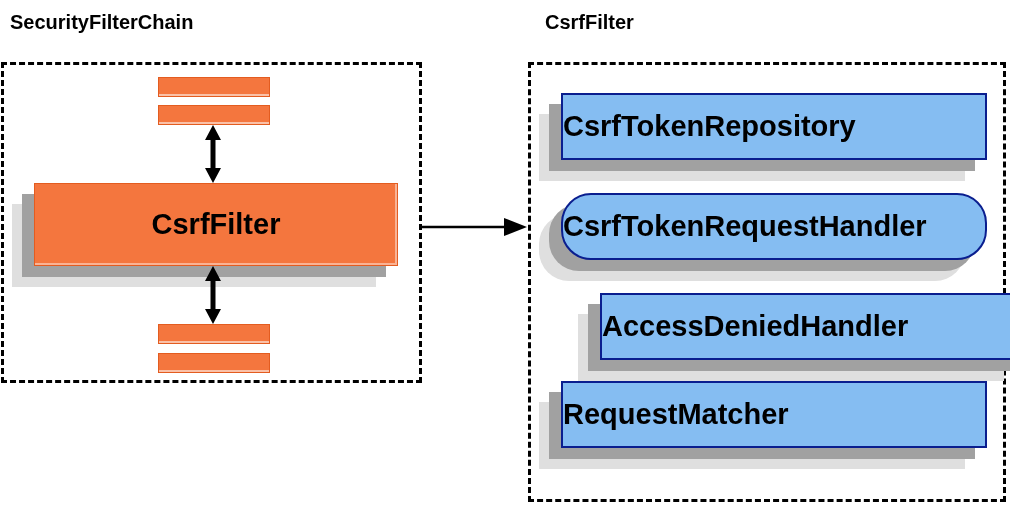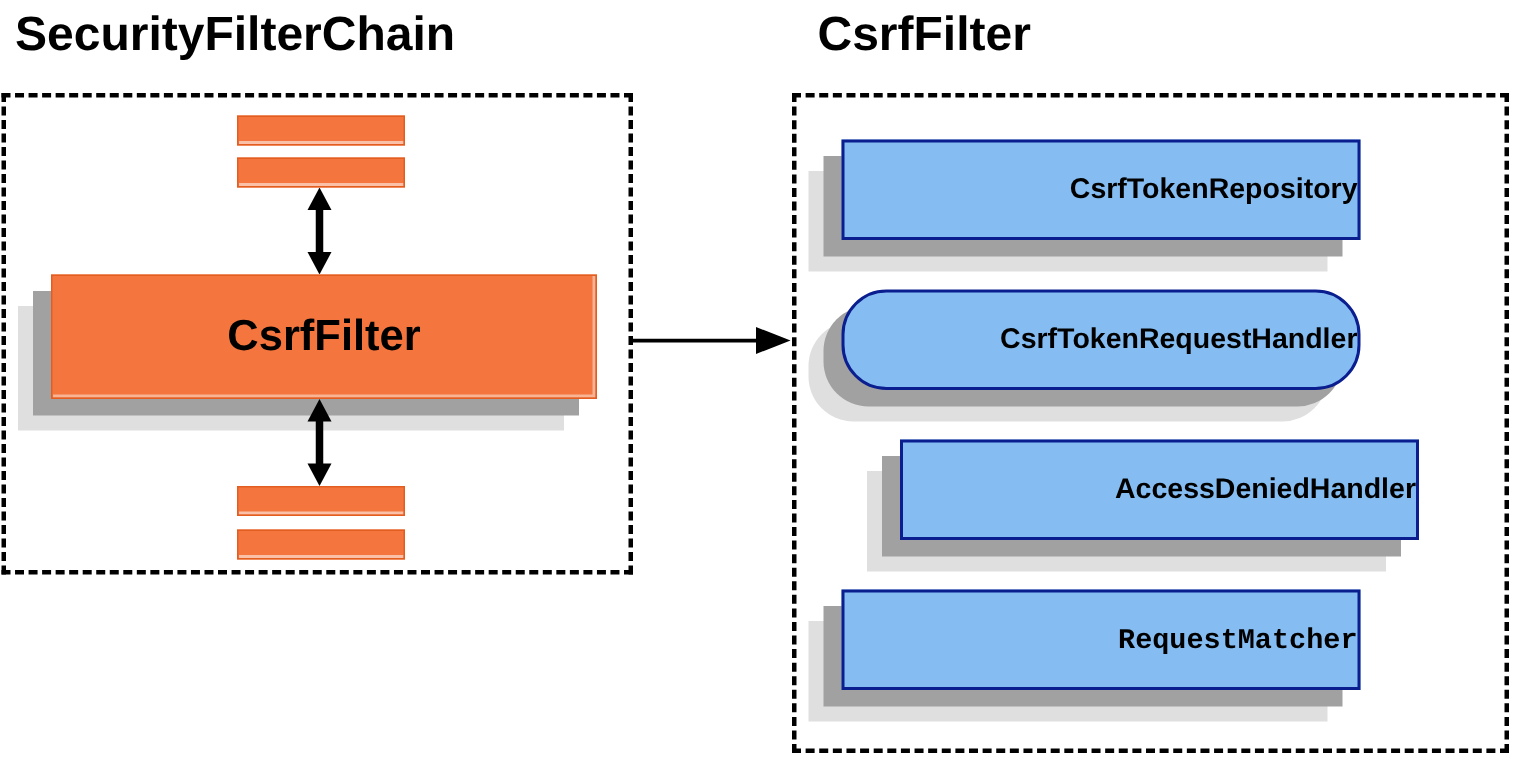--- a/index.html
+++ b/index.html
@@ -2,21 +2,21 @@
 <html style="--node-orange: #F4763E; --node-orange-border: #E35C20; --component-blue-fill: #85BDF2; --component-blue-border: #0A1E8F; --shadow-dark: #A1A1A1; --shadow-light: #DFDFDF; --arrow-black: #000000;"><head>
 <meta charset="utf-8">
 <style>
   html,body { margin:0; padding:0; background:#ffffff; }
   .canvas {
     position:relative; width:1010px; height:505px; background:#fff;
     font-family:"Liberation Sans", sans-serif; overflow:hidden; color:#000;
   }
   .title {
     position:absolute; top:0; height:44px; line-height:44px;
-    font-size:32px; font-weight:bold; white-space:nowrap;
+    font-size:20px; font-weight:bold; white-space:nowrap;
   }
   .title-left  { left:10px; }
   .title-right { left:545px; }
 
   .panel { position:absolute; border:3px dashed #000; box-sizing:border-box; background:transparent; }
   .panel-left  { left:1px;   top:62px; width:421px; height:321px; }
   .panel-right { left:528px; top:62px; width:478px; height:440px; }
 
   .bar {
     position:absolute; left:154px; width:112px; height:20px;
@@ -39,31 +39,31 @@
                 -12px 11px 0 var(--shadow-dark,#A1A1A1),
                 -22px 21px 0 var(--shadow-light,#DFDFDF);
   }
 
   .varrow { position:absolute; left:192px; width:34px; height:58px; }
   .varrow1 { top:60px; }
   .varrow2 { top:201px; }
   .harrow { position:absolute; left:421px; top:215px; width:107px; height:24px; }
 
   .comp {
-    position:absolute; left:30px; width:346px; height:67px;
+    position:absolute; left:30px; width:426px; height:67px;
     background:var(--component-blue-fill,#85BDF2);
     border:2px solid var(--component-blue-border,#0A1E8F);
     box-sizing:border-box;
-    display:flex; align-items:center; justify-content:flex-end;
-    font-size:19px; font-weight:bold;
+    display:flex; align-items:center; justify-content:flex-start;
+    font-size:29px; font-weight:bold;
     box-shadow: -12px 11px 0 var(--shadow-dark,#A1A1A1),
                 -22px 21px 0 var(--shadow-light,#DFDFDF);
   }
   .comp1 { top:28px; }  .comp2 { top:128px;border-radius:30px; }
-  .comp3 { top:228px;margin-left:39px; } .comp4 { top:328px;font-family:Liberation Mono, monospace; }
+  .comp3 { top:228px;margin-left:39px; } .comp4 { top:316px; }
 
   svg { display:block; }
 </style>
 </head>
 <body>
 
 <div class="canvas">
 
   <div class="title title-left">SecurityFilterChain</div>
   <div class="title title-right">CsrfFilter</div>

